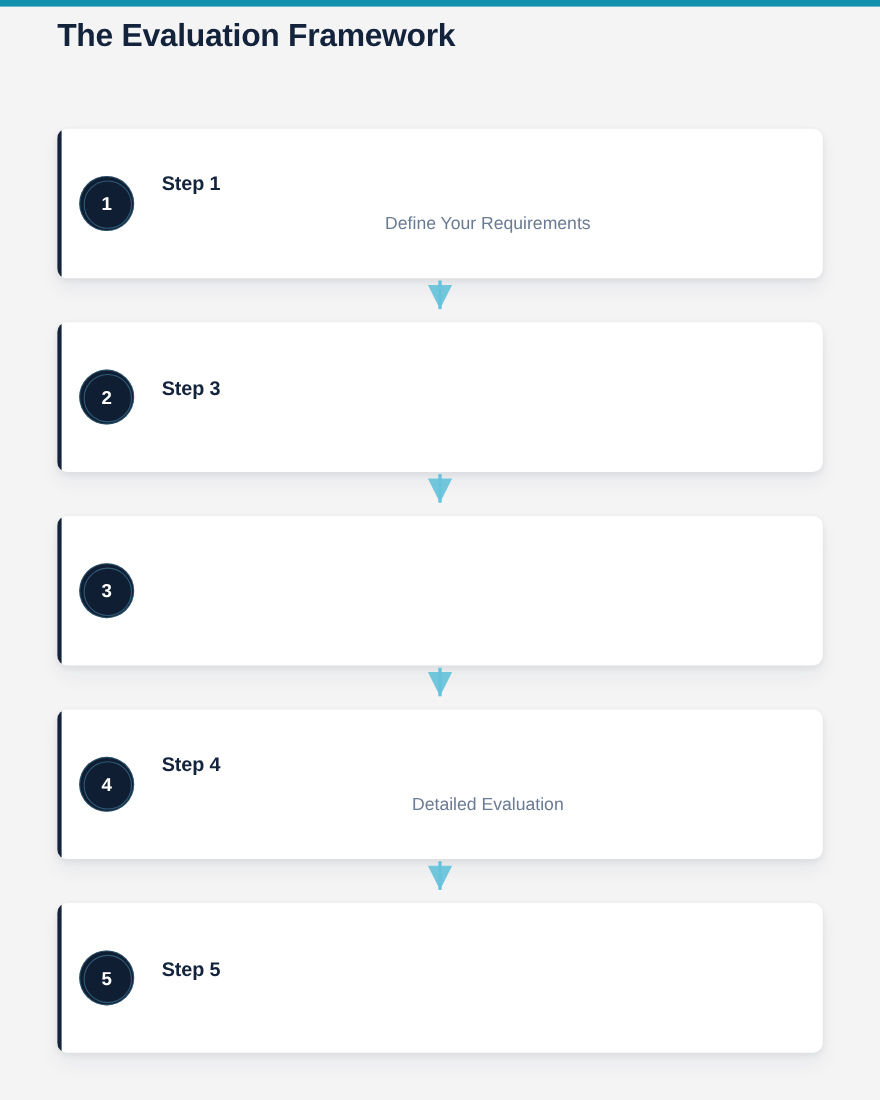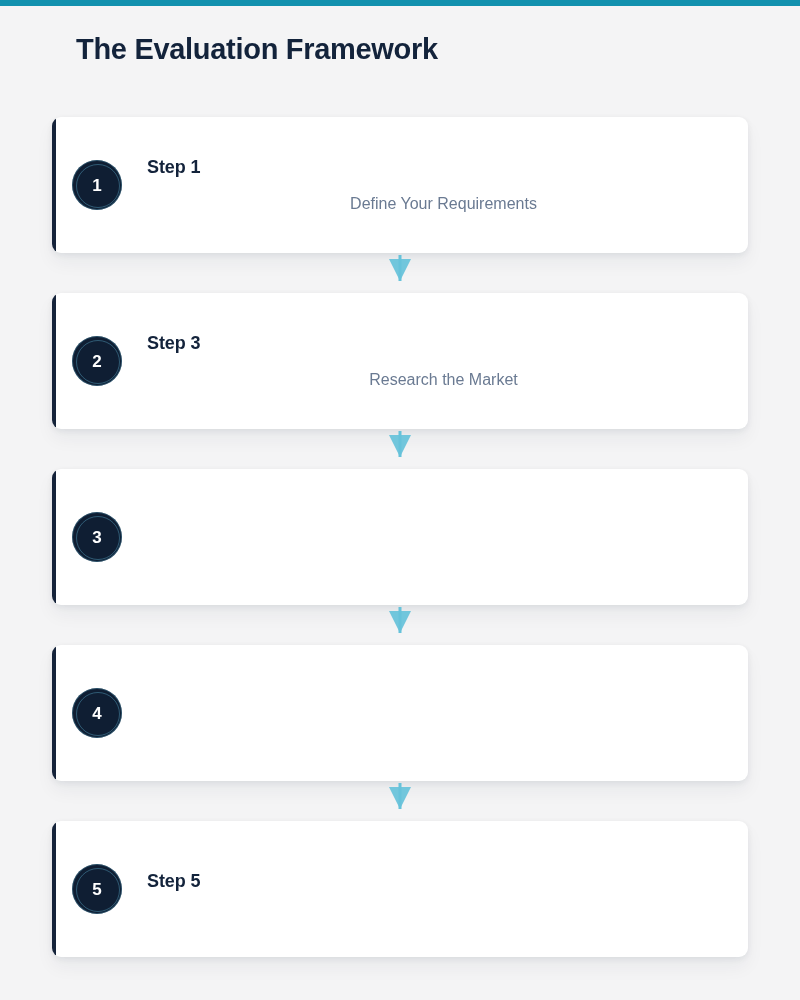--- a/index.html
+++ b/index.html
@@ -14,27 +14,26 @@
     width:800px; height:1000px;
     background:#f4f4f5;
   }
   #top-accent-bar {
     position:absolute; top:0; left:0;
     width:800px; height:6px;
     background:#1291ae;
   }
   #page-title {
     position:absolute;
-    left:52px; top:33px;
+    left:52px; top:17px;
     font-size:29px;
     font-weight:bold;
     color:#13233b;
     letter-spacing:-0.3px;
     white-space:nowrap;
-    margin-left:24px;
   }
   #steps-list {
     position:absolute;
     left:52px; top:117px;
     width:696px;
   }
   .step-block { position:relative; }
   .step-card {
     position:relative;
     width:696px;
@@ -164,21 +163,20 @@
     </div>
 
     <div class="step-block">
       <div class="step-card">
         <div class="step-accent"></div>
         <div class="step-badge">
           <span class="step-badge-num">2</span>
         </div>
         <div class="step-text">
           <div class="step-title">Step 3</div>
-          <div class="step-subtitle">Research the Market</div>
         </div>
       </div>
       <div class="step-connector">
         <div class="connector-arrow">
           <div class="connector-stem"></div>
           <div class="connector-head"></div>
         </div>
       </div>
     </div>
 
@@ -195,20 +193,24 @@
           <div class="connector-head"></div>
         </div>
       </div>
     </div>
 
     <div class="step-block">
       <div class="step-card">
         <div class="step-accent"></div>
         <div class="step-badge">
           <span class="step-badge-num">4</span>
+        </div>
+        <div class="step-text">
+          <div class="step-title">Step 4</div>
+          <div class="step-subtitle">Detailed Evaluation</div>
         </div>
       </div>
       <div class="step-connector">
         <div class="connector-arrow">
           <div class="connector-stem"></div>
           <div class="connector-head"></div>
         </div>
       </div>
     </div>
 

